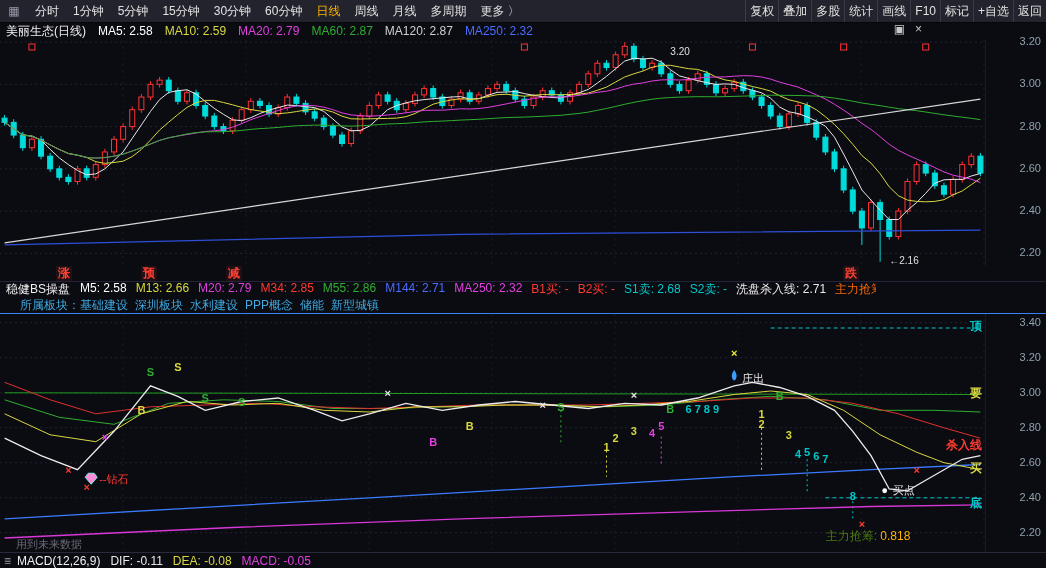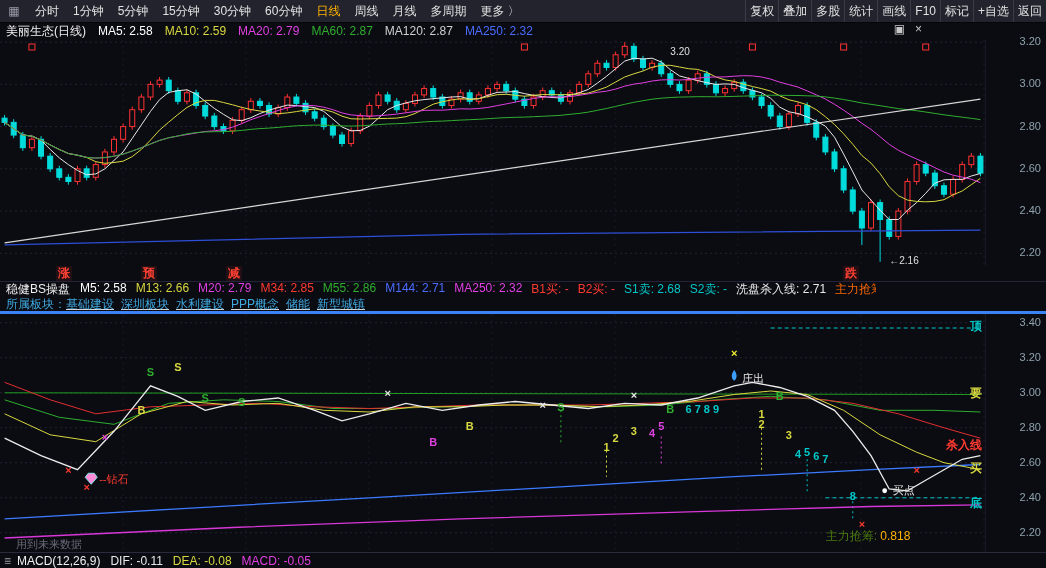--- a/index.html
+++ b/index.html
@@ -22,21 +22,21 @@
   .axis-col{position:absolute;left:985px;width:61px;border-left:1px solid #191926;}
   .axis-label{position:absolute;right:6px;font-size:11px;color:#8fa3ad;}
   
   #signal-band{position:absolute;left:0;top:266px;width:1046px;height:15px;border-bottom:1px solid #23233a;}
   .sig{position:absolute;top:0;font-weight:bold;color:#ff4032;background:rgba(255,64,50,0.10);padding:0 2px;line-height:15px;}
   
   #indicator-row{position:absolute;left:0;top:281px;width:876px;height:16px;display:flex;align-items:center;padding-left:6px;box-sizing:border-box;white-space:nowrap;overflow:hidden;}
   #indicator-row .ind-title{color:#f0f0f0;margin-right:10px;}
   .ind-item{margin-right:9px;}
   
-  #sector-row{position:absolute;left:0;top:297px;width:1046px;height:17px;display:flex;align-items:center;padding-left:6px;box-sizing:border-box;border-bottom:3px solid #3b82f6;}
+  #sector-row{position:absolute;left:0;top:297px;width:1046px;height:17px;display:flex;align-items:center;padding-left:20px;box-sizing:border-box;border-bottom:1px solid #3b82f6;}
   #sector-label{color:#3fa9e0;}
   .sector-tag{color:#3fa9e0;margin-right:7px;}
   
   #main-svg{position:absolute;left:0;top:40px;}
   #lower-svg{position:absolute;left:0;top:314px;}
   svg text{font-family:"Liberation Sans",sans-serif;}
   
   .right-label{position:absolute;font-size:12px;font-weight:bold;white-space:nowrap;}
   #hl-label{position:absolute;font-size:12px;white-space:nowrap;}
   #future-note{position:absolute;left:16px;top:537px;color:#6b6b78;font-size:11px;}
@@ -379,21 +379,21 @@
         <span class="ind-item" style="color: rgb(255, 59, 48);">B2买: -</span>
         <span class="ind-item" style="color: rgb(0, 200, 200);">S1卖: 2.68</span>
         <span class="ind-item" style="color: rgb(0, 200, 200);">S2卖: -</span>
         <span class="ind-item" style="color: rgb(232, 232, 232);">洗盘杀入线: 2.71</span>
         <span class="ind-item" style="color: rgb(255, 106, 0);">主力抢筹: 0.82</span>
       </span>
   </div>
 
   <div id="sector-row">
     <span id="sector-label">所属板块：</span>
-    <span id="sector-tags" style="display:flex;text-decoration:underline;">
+    <span id="sector-tags" style="display:flex;">
         <span class="sector-tag">基础建设</span>
         <span class="sector-tag">深圳板块</span>
         <span class="sector-tag">水利建设</span>
         <span class="sector-tag">PPP概念</span>
         <span class="sector-tag">储能</span>
         <span class="sector-tag">新型城镇</span>
       </span>
   </div>
 
   <svg id="lower-svg" width="985" height="238">

